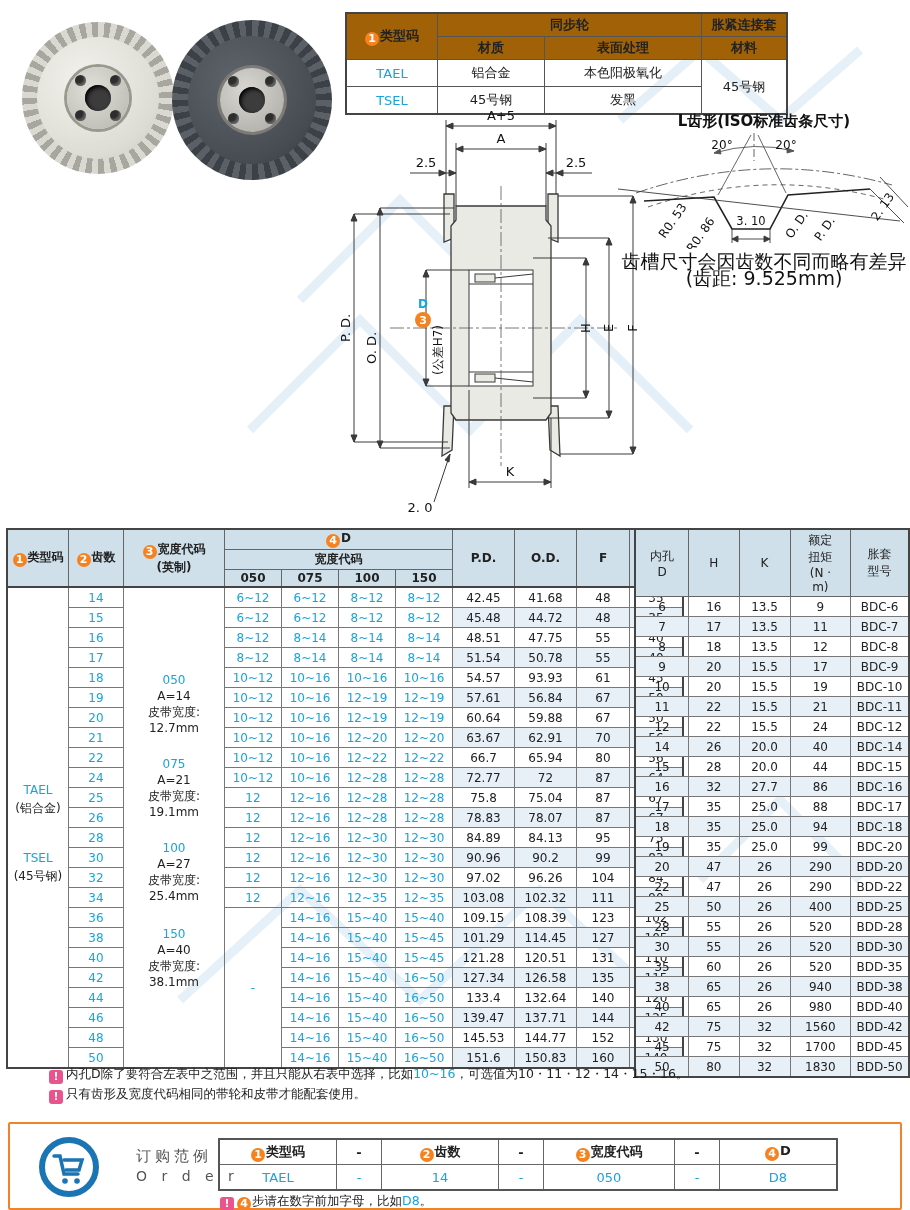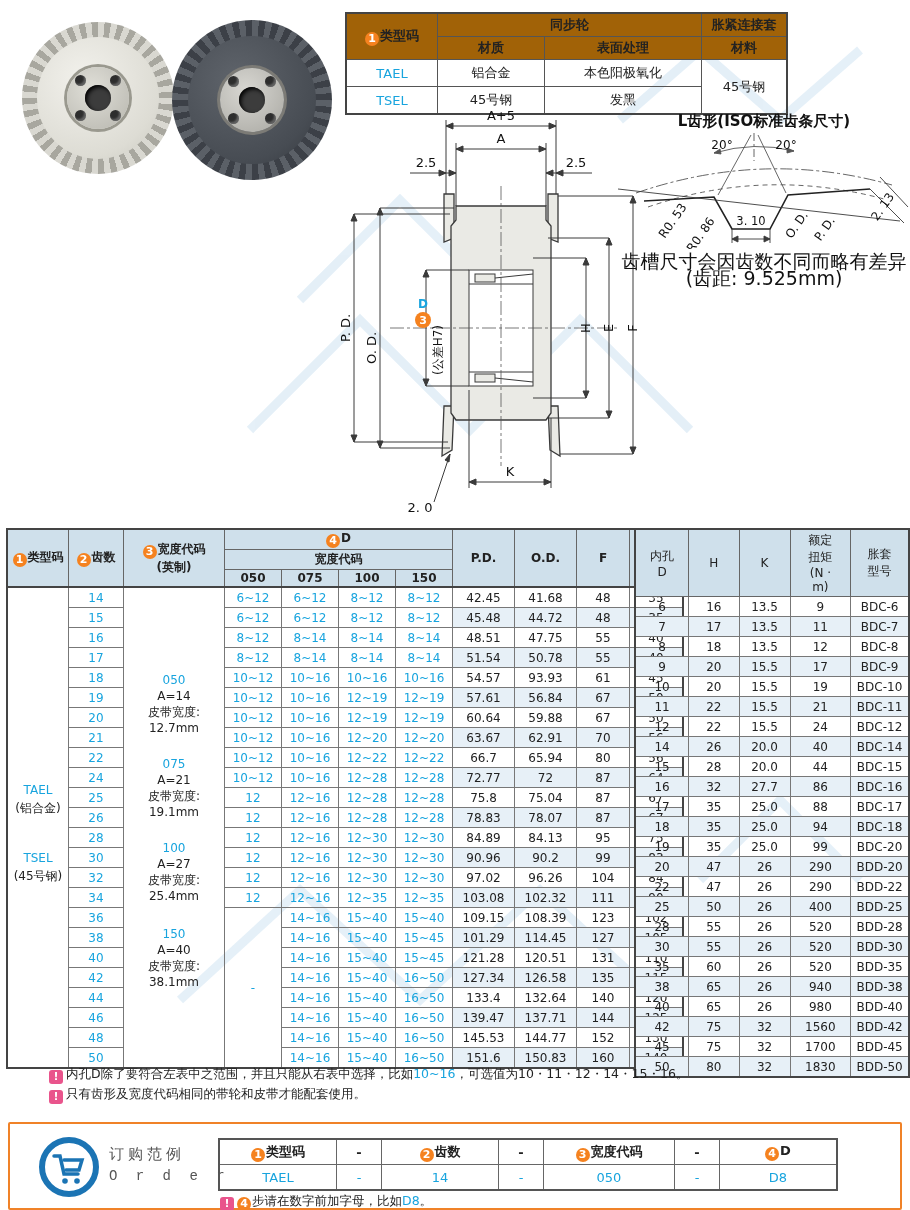--- a/index.html
+++ b/index.html
@@ -44,21 +44,21 @@
   .widthcell .wg:nth-child(2){top:168px;}
   .widthcell .wg:nth-child(3){top:252px;}
   .widthcell .wg:nth-child(4){top:338px;}
   .typecell .tg:nth-child(1){top:194px;}
   .typecell .tg:nth-child(2){top:260px;}
   
   .footnote{position:absolute;left:8px;font-size:12.5px;white-space:nowrap;padding-left:41px;}
   
   .orderbox{position:absolute;left:8px;top:1122px;width:890px;height:84px;border:2px solid #f08228;border-radius:2px;background:#fff;}
   .carticon{position:absolute;left:28px;top:12px;}
-  .ordertitle{position:absolute;left:99px;top:22px;font-size:15px;color:#555;letter-spacing:4px;line-height:20px;font-family:Liberation Mono, monospace;}
+  .ordertitle{position:absolute;left:126px;top:22px;font-size:15px;color:#555;letter-spacing:4px;line-height:20px;}
   .ordertitle .en{letter-spacing:5px;font-size:14px;}
   .ordertbl{position:absolute;left:208px;top:14px;font-size:13px;border:2px solid #555;}
   .ordertbl th,.ordertbl td{border:1px solid #666;text-align:center;height:24px;padding:0 10px;}
   .ordertbl th{font-weight:bold;background:#fff;}
   .ordernote{position:absolute;left:210px;top:69px;font-size:12.5px;}
   
   .drawwrap{position:absolute;left:338px;top:98px;}
   .toothwrap{position:absolute;left:618px;top:112px;width:292px;text-align:center;}
   .toothtitle{font-size:15px;font-weight:bold;color:#111;}
   .toothnote{font-size:19px;color:#111;line-height:17px;}

